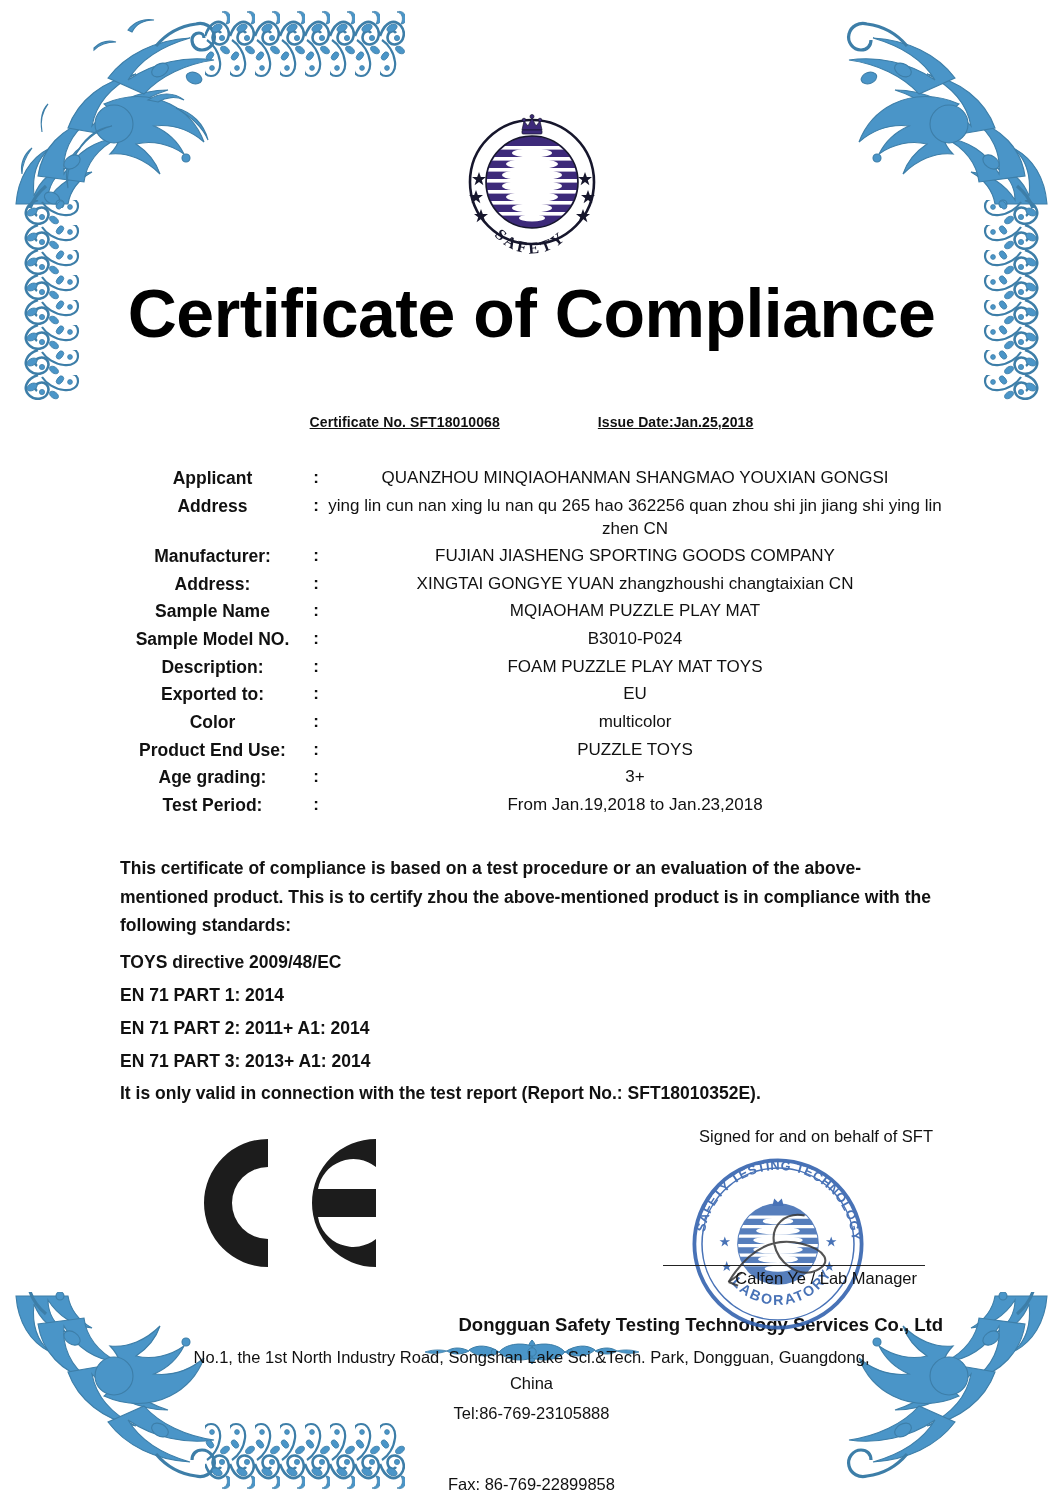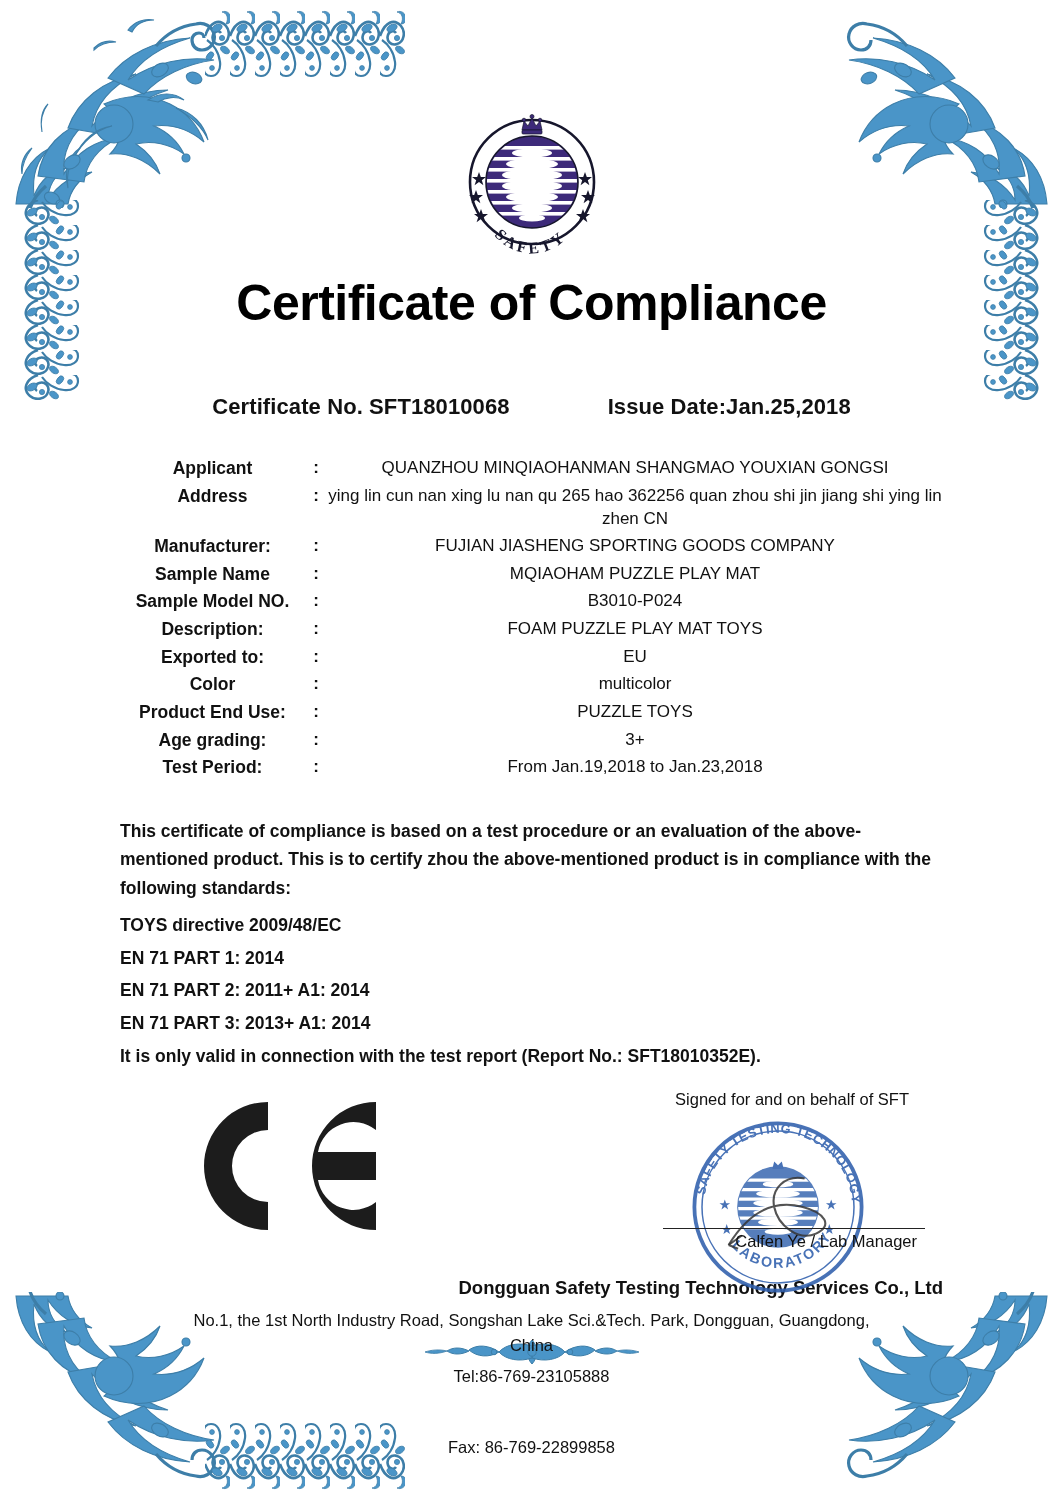--- a/index.html
+++ b/index.html
@@ -69,36 +69,37 @@
   }
 
   .emblem-wrap {
     display: flex;
     justify-content: center;
     margin-bottom: 14px;
   }
 
   .cert-title {
     text-align: center;
-    font-size: 50px;
+    font-size: 68px;
     font-weight: bold;
     letter-spacing: -0.5px;
     color: #000;
     margin: 14px 0 0 0;
     font-family: "Liberation Sans", sans-serif;
   }
 
   .cert-meta {
     display: flex;
     justify-content: center;
     gap: 98px;
-    font-size: 22px;
+    font-size: 14px;
     font-weight: bold;
     margin-top: 62px;
     letter-spacing: 0.1px;
+    text-decoration: underline;
   }
 
   
   .fields {
     margin-top: 36px;
     border-collapse: collapse;
     width: 100%;
     text-align: center;
   }
   .fields tr { vertical-align: top; }
@@ -141,21 +142,21 @@
     margin-top: 22px;
     height: 185px;
   }
   .ce-mark {
     position: absolute;
     left: 62px;
     top: 6px;
   }
   .signed-for {
     position: absolute;
-    right: 34px;
+    right: 10px;
     top: 0px;
     font-size: 16.5px;
     font-weight: normal;
     white-space: nowrap;
   }
   .stamp {
     position: absolute;
     right: 70px;
     top: 22px;
     width: 190px;
@@ -416,20 +417,25 @@
         </tr>
         <tr>
           <td class="f-label">Address</td>
           <td class="f-colon">:</td>
           <td class="f-value">ying lin cun nan xing lu nan qu 265 hao 362256 quan zhou shi jin jiang shi ying lin zhen CN</td>
         </tr>
         <tr>
           <td class="f-label">Manufacturer:</td>
           <td class="f-colon">:</td>
           <td class="f-value">FUJIAN JIASHENG SPORTING GOODS COMPANY</td>
+        </tr>
+        <tr>
+          <td class="f-label">Address:</td>
+          <td class="f-colon">:</td>
+          <td class="f-value">XINGTAI GONGYE YUAN zhangzhoushi changtaixian CN</td>
         </tr>
         <tr>
           <td class="f-label">Sample Name</td>
           <td class="f-colon">:</td>
           <td class="f-value">MQIAOHAM PUZZLE PLAY MAT</td>
         </tr>
         <tr>
           <td class="f-label">Sample Model NO.</td>
           <td class="f-colon">:</td>
           <td class="f-value">B3010-P024</td>

